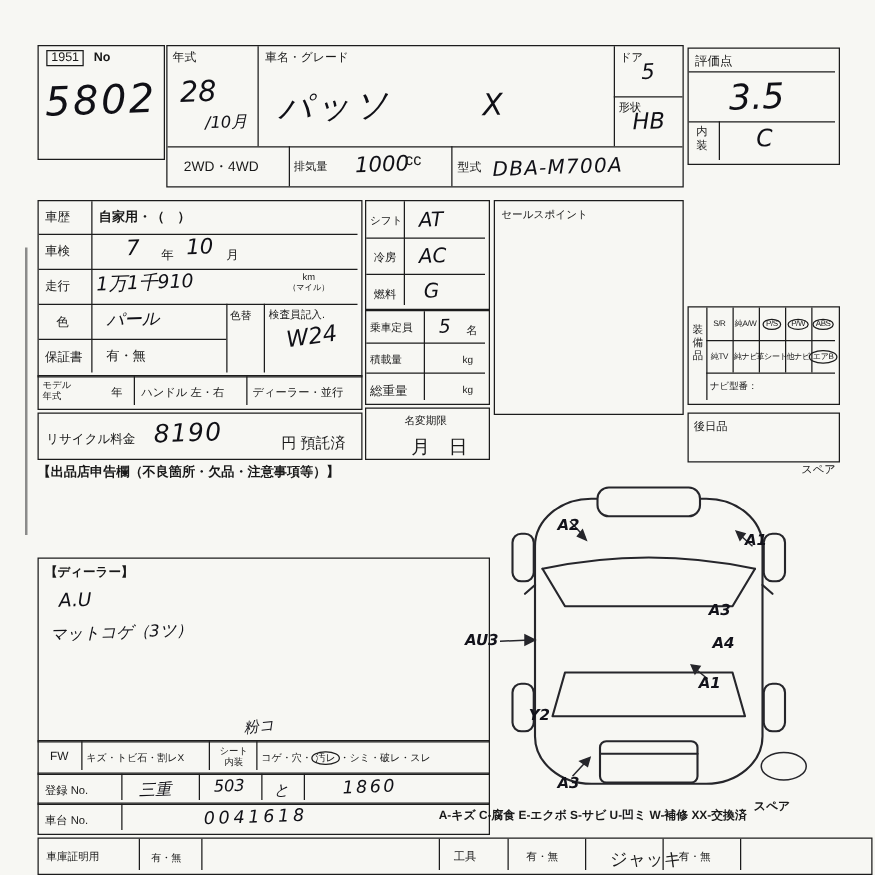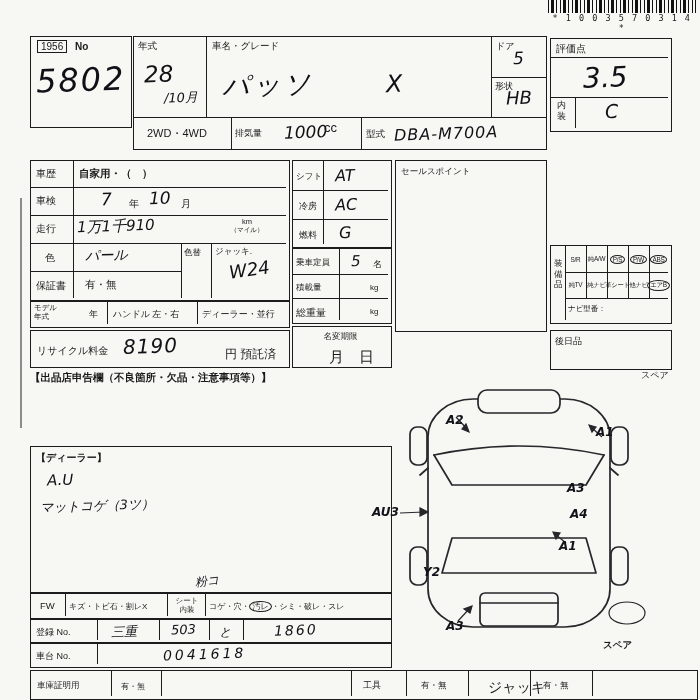--- a/index.html
+++ b/index.html
@@ -17,30 +17,26 @@
   .ecell{position:absolute;width:21px;height:26px;display:flex;align-items:center;justify-content:center;font-size:6.4px;letter-spacing:-0.3px;white-space:nowrap}
   .anno{position:absolute;z-index:3;font-family:"DejaVu Sans",sans-serif;font-style:italic;font-weight:bold;font-size:12px;color:#12121a;white-space:nowrap}
   .barcode-bars{height:13px;background:repeating-linear-gradient(90deg,#111 0px,#111 1.5px,transparent 1.5px,transparent 3px,#111 3px,#111 6.5px,transparent 6.5px,transparent 8px,#111 8px,#111 9px,transparent 9px,transparent 12px)}
 </style>
 </head>
 <body>
 
 <div class="page">
 
 
-  <div class="abs" style="left:548px;top:0;width:148px">
-    <div class="barcode-bars"></div>
-    <div style="font-family:'DejaVu Sans Mono',monospace;font-size:8.5px;letter-spacing:1.5px;text-align:center">* 1 0 0 3 5 7 0 3 1 4 *</div>
-  </div>
 
   <div class="abs" style="left:20px;top:198px;width:2px;height:230px;background:#333;opacity:.55"></div>
 
   <div class="box" style="left:30px;top:36px;width:100px;height:90px">
     <span class="abs" style="left:6px;top:4px;font-size:10px">
-      <span style="border:1.2px solid #1c1c1c;padding:0 3px">1956</span>
+      <span style="border:1.2px solid #1c1c1c;padding:0 3px">1951</span>
       <span class="b" style="margin-left:5px">No</span>
     </span>
     <div class="abs" style="left:0;top:24px;width:100%;text-align:center">
       <span class="hw" style="font-size:32px;letter-spacing:2px">5802</span>
     </div>
   </div>
 
   <div class="box" style="left:133px;top:36px;width:412px;height:112px">
     <div class="vl" style="left:72px;top:0;height:80px"></div>
     <div class="vl" style="left:357px;top:0;height:80px"></div>
@@ -101,21 +97,21 @@
     <span class="abs pr" style="left:5px;top:61px;font-size:10px">走行</span>
     <span class="hw abs" style="left:46px;top:56px;font-size:15px">1万1千910</span>
     <span class="abs" style="left:194px;top:57px;width:44px;text-align:center;font-size:7.5px;line-height:1.05">
       <span>km</span><br>
       <span style="font-size:6.5px">（マイル）</span>
     </span>
 
     <span class="abs pr" style="left:14px;top:90px;font-size:10px">色</span>
     <span class="hw abs" style="left:54px;top:86px;font-size:14px">パール</span>
     <span class="abs pr" style="left:153px;top:86px;font-size:8.5px">色替</span>
-    <span class="abs pr" style="left:184px;top:85px;font-size:8.5px">ジャッキ.</span>
+    <span class="abs pr" style="left:184px;top:85px;font-size:8.5px">検査員記入.</span>
     <span class="hw abs" style="left:198px;top:98px;font-size:18px;transform:rotate(-8deg)">W24</span>
 
     <span class="abs pr" style="left:5px;top:118px;font-size:10px">保証書</span>
     <span class="abs pr" style="left:54px;top:117px;font-size:10.5px">有・無</span>
   </div>
 
   <div class="box" style="left:30px;top:300px;width:258px;height:26px">
     <span class="abs vtext" style="left:3px;top:2px;width:25px;font-size:7.5px">モデル年式</span>
     <span class="abs pr" style="left:58px;top:7px;font-size:9px">年</span>
     <div class="vl" style="left:76px;top:0;height:23px"></div>
@@ -287,20 +283,21 @@
   <span class="anno" style="left:446px;top:413px">A2</span>
   <span class="anno" style="left:596px;top:425px">A1</span>
   <span class="anno" style="left:567px;top:481px">A3</span>
   <span class="anno" style="left:570px;top:507px">A4</span>
   <span class="anno" style="left:372px;top:505px">AU3</span>
   <span class="anno" style="left:559px;top:539px">A1</span>
   <span class="anno" style="left:423px;top:565px">Y2</span>
   <span class="anno" style="left:446px;top:619px">A3</span>
   <span class="abs pr b" style="left:603px;top:639px;font-size:9.5px">スペア</span>
 
+  <div class="abs pr b" style="left:351px;top:646px;font-size:9.5px">A-キズ C-腐食 E-エクボ S-サビ U-凹ミ W-補修 XX-交換済</div>
 
   <div class="box" style="left:30px;top:670px;width:666px;height:28px">
     <div class="vl" style="left:80px;top:0;height:25px"></div>
     <div class="vl" style="left:130px;top:0;height:25px"></div>
     <div class="vl" style="left:320px;top:0;height:25px"></div>
     <div class="vl" style="left:375px;top:0;height:25px"></div>
     <div class="vl" style="left:437px;top:0;height:25px"></div>
     <div class="vl" style="left:499px;top:0;height:25px"></div>
     <div class="vl" style="left:561px;top:0;height:25px"></div>
     <span class="abs pr" style="left:6px;top:9px;font-size:8.5px">車庫証明用</span>

